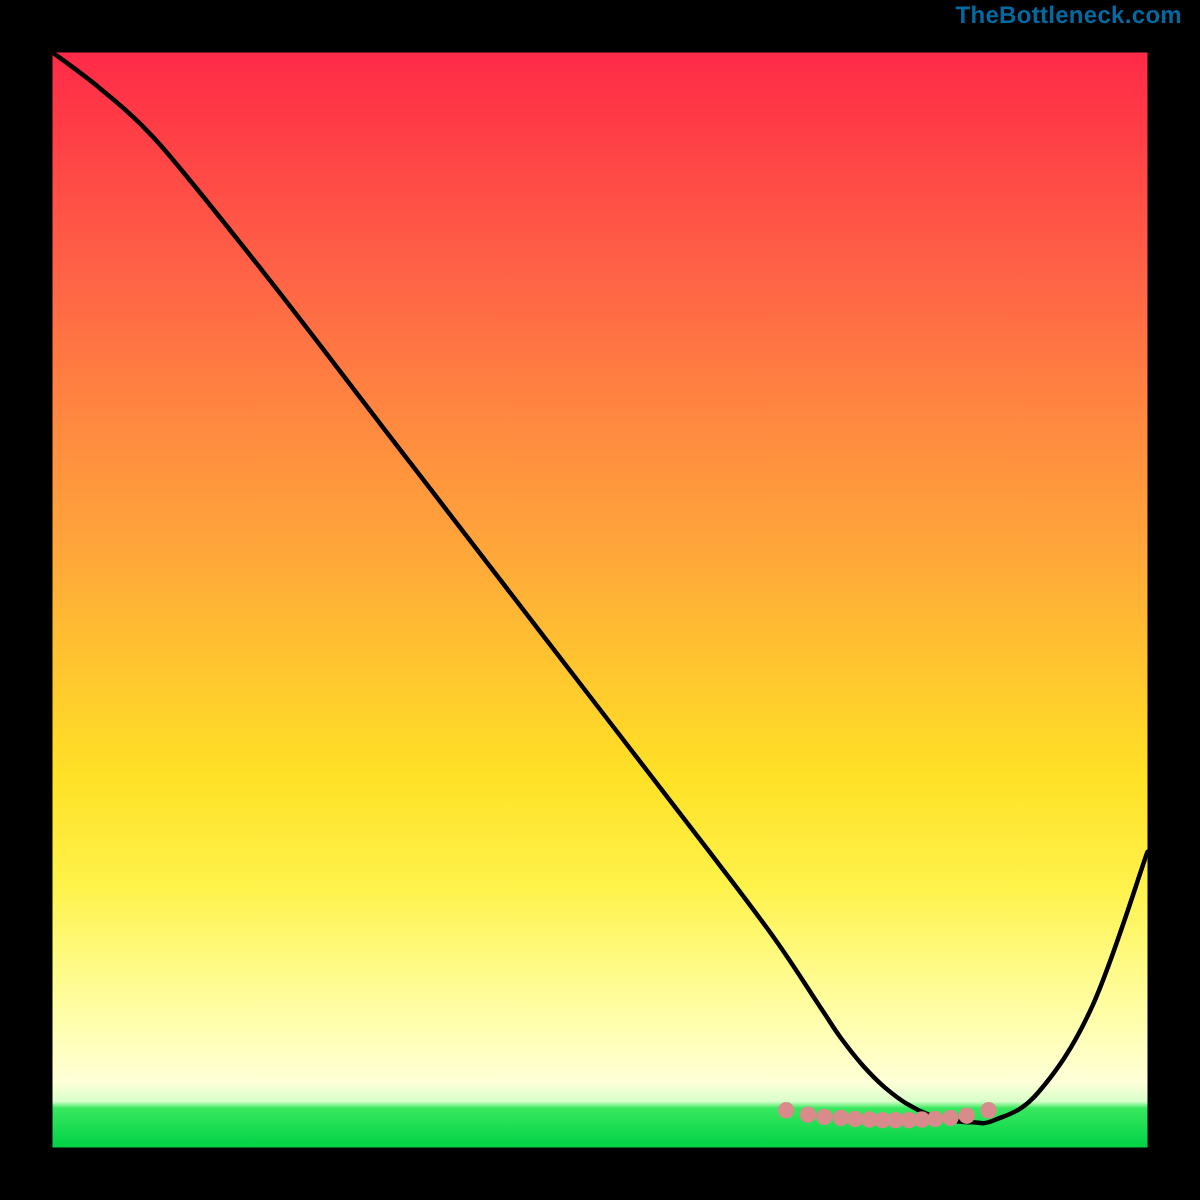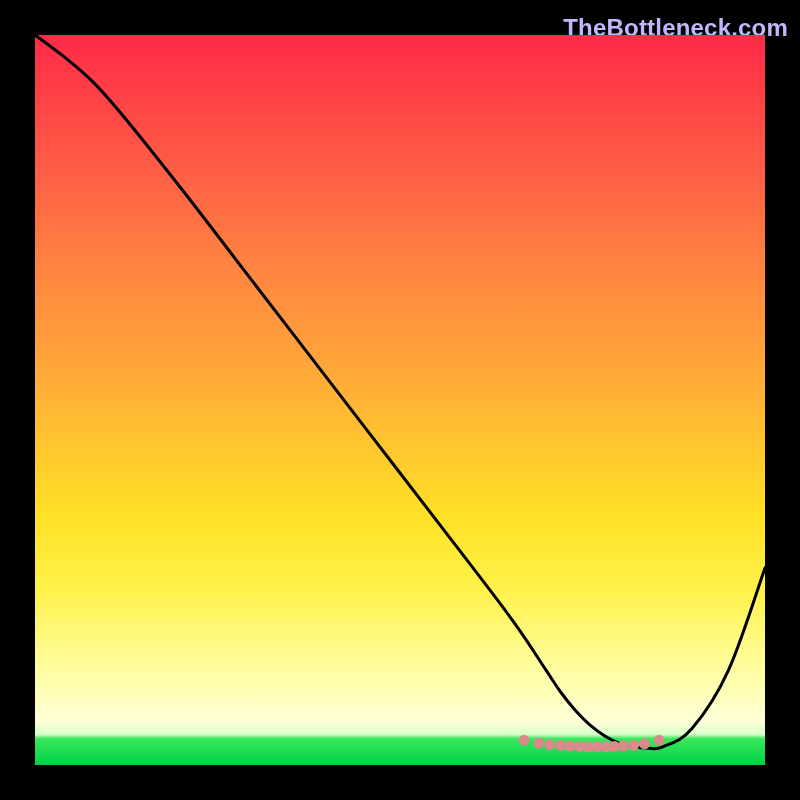--- a/index.html
+++ b/index.html
@@ -39,24 +39,24 @@
       #fffb8a 84%,
       #ffffb8 90%,
       #ffffd8 94%,
       #d8ffca 95.8%,
       #38e85e 96.4%,
       #00d246 100%
     );
   }
   .attribution {
     position: absolute;
-    top: 14px;
+    top: 2px;
     right: 12px;
-    color: #c4b5fd;
-    font-size: 24px;
+    color: #0369a1;
+    font-size: 16px;
     font-weight: 600;
     letter-spacing: 0.2px;
     user-select: none;
   }
   svg.curve {
     position: absolute;
     left: 0;
     top: 0;
     width: 730px;
     height: 730px;

